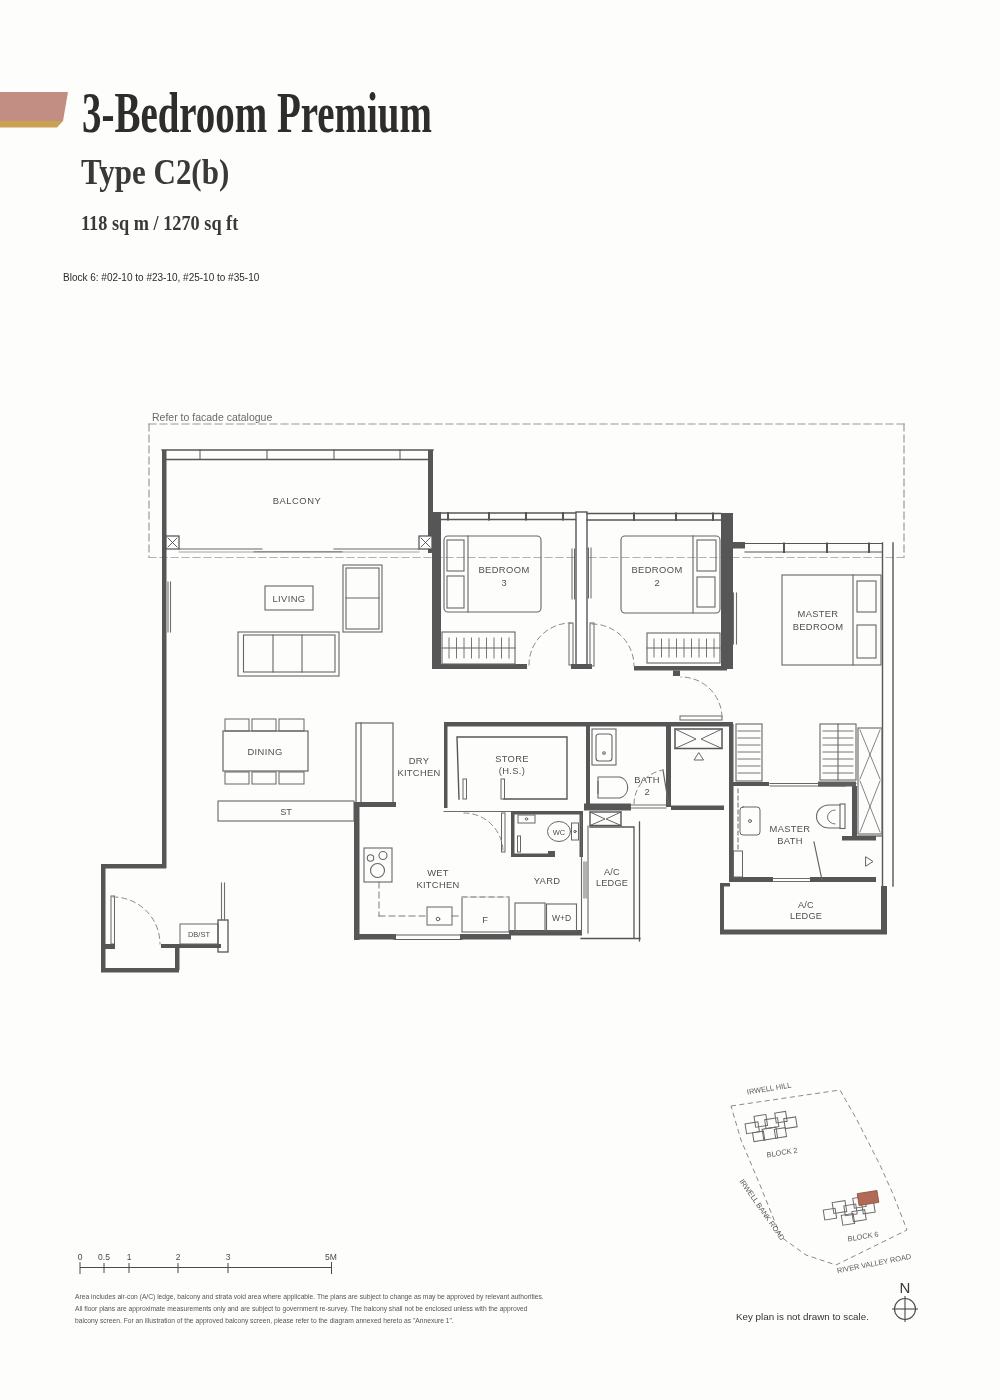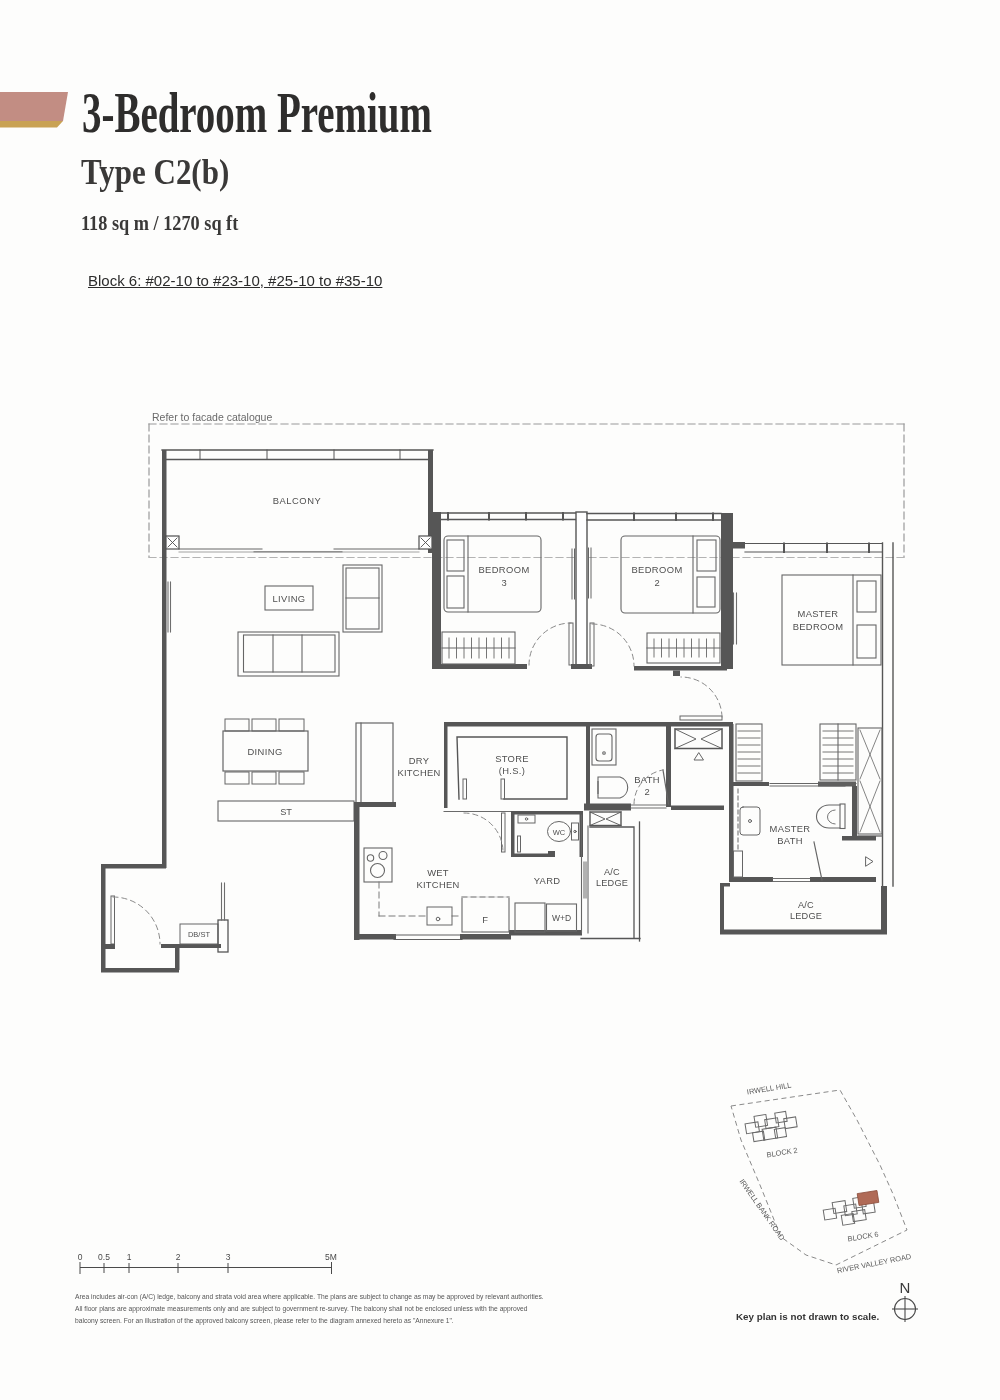--- a/index.html
+++ b/index.html
@@ -14,21 +14,21 @@
   <polygon points="0,92 68,92 63,121 0,121" fill="#c28d83"></polygon>
   <polygon points="0,121 63,121 57,127.5 0,127.5" fill="#c9a254"></polygon>
 </svg>
 
 <div class="abs serif" style="left:82px;top:81px;font-size:56px;font-weight:bold;color:#2e2d2c;transform:scaleX(0.695);transform-origin:0 0;white-space:nowrap;letter-spacing:0px;">3-Bedroom Premium</div>
 
 <div class="abs serif" style="left:81px;top:151px;font-size:36px;font-weight:bold;color:#3a3938;transform:scaleX(0.86);transform-origin:0 0;white-space:nowrap;">Type C2(b)</div>
 
 <div class="abs serif" style="left:81px;top:210px;font-size:22px;font-weight:bold;color:#3a3938;transform:scaleX(0.83);transform-origin:0 0;white-space:nowrap;">118 sq m / 1270 sq ft</div>
 
-<div class="abs" style="left:88px;top:272px;font-size:15px;color:#2b2b2b;white-space:nowrap;text-decoration:underline;">Block 6: #02-10 to #23-10, #25-10 to #35-10</div>
+<div class="abs" style="left:63px;top:272px;font-size:10px;color:#2b2b2b;white-space:nowrap;">Block 6: #02-10 to #23-10, #25-10 to #35-10</div>
 
 <svg class="abs" style="left:0;top:0;" width="1000" height="1400" viewBox="0 0 1000 1400">
 <g id="plan" stroke-linecap="square">
 
 <text x="152" y="421" font-size="10.5" fill="#6a6a6a" font-family="Liberation Sans, sans-serif">Refer to facade catalogue</text>
 
 <g fill="none" stroke="#9a9a9a" stroke-width="1.2" stroke-dasharray="7,4">
   <line x1="149" y1="424" x2="904" y2="424"></line>
   <line x1="149" y1="424" x2="149" y2="557"></line>
   <line x1="904" y1="424" x2="904" y2="557"></line>
@@ -551,13 +551,13 @@
 </g>
 </g>
 </svg>
 
 <div class="abs" style="left:75px;top:1291px;font-size:6.7px;color:#555;line-height:12px;white-space:nowrap;">
 Area includes air-con (A/C) ledge, balcony and strata void area where applicable. The plans are subject to change as may be approved by relevant authorities.<br>
 All floor plans are approximate measurements only and are subject to government re-survey. The balcony shall not be enclosed unless with the approved<br>
 balcony screen. For an illustration of the approved balcony screen, please refer to the diagram annexed hereto as "Annexure 1".
 </div>
 
-<div class="abs" style="left:736px;top:1311px;font-size:9.8px;color:#333;white-space:nowrap;font-weight:bold;">Key plan is not drawn to scale.</div>
+<div class="abs" style="left:736px;top:1311px;font-size:9.8px;color:#333;white-space:nowrap;">Key plan is not drawn to scale.</div>
 
 </body></html>

